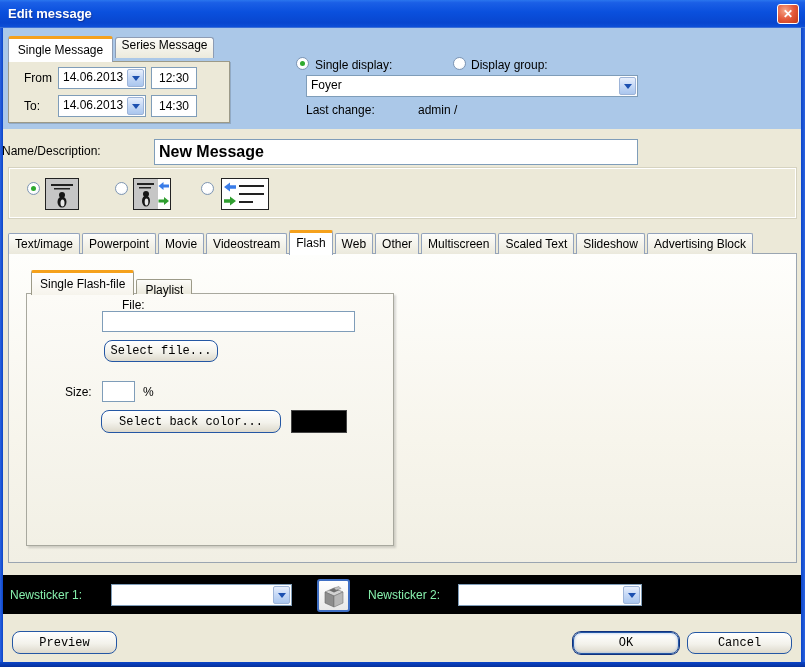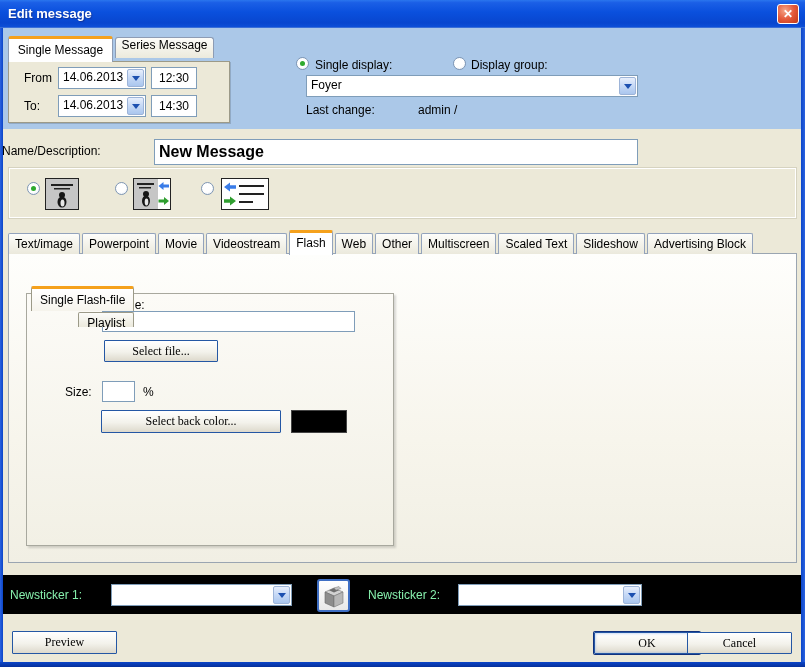--- a/index.html
+++ b/index.html
@@ -66,36 +66,36 @@
   .ctab-strip { position:absolute; left:8px; top:229px; height:25px; display:flex; align-items:flex-end; gap:2px; z-index:3; }
   .ctab { padding:0 6px; height:21px; line-height:20px; font-size:12px; white-space:nowrap;
           background:linear-gradient(180deg,#fdfdfa,#ebe9dc); border:1px solid #93a3bc; border-bottom:none;
           border-radius:2px 2px 0 0; cursor:pointer; }
   .ctab.active { background:#fff; height:25px; line-height:21px; border-top:3px solid #f5a11c; margin-bottom:-1px; }
   .content-box { position:absolute; left:8px; top:253px; width:789px; height:310px;
                  background:linear-gradient(180deg,#fefefc 0%,#f7f5ec 60%,#f1efe4 100%);
                  border:1px solid #9aa5b1; z-index:1; }
 
   
-  .ftab-strip { position:absolute; left:22px; top:32px; height:25px; display:flex; align-items:flex-end; gap:2px; z-index:3;flex-direction:column; }
+  .ftab-strip { position:absolute; left:22px; top:15px; height:25px; display:flex; align-items:flex-end; gap:2px; z-index:3; }
   .ftab { padding:0 8px; height:15px; line-height:20px; font-size:12px;
           background:linear-gradient(180deg,#fcfcf9,#ebe9dc); border:1px solid #9c9a88; border-bottom:none;
           border-radius:2px 2px 0 0; cursor:pointer; }
   .ftab.active { background:linear-gradient(180deg,#ffffff,#f6f4ec); height:25px; line-height:22px;
           border-top:3px solid #f5a11c; margin-bottom:-1px; }
   .flash-panel { position:absolute; left:17px; top:39px; width:368px; height:253px;
                  background:linear-gradient(180deg,#fcfbf7,#f2f0e5);
                  border:1px solid #a8a89e; box-shadow:2px 2px 2px rgba(0,0,0,.15); z-index:2; }
 
   .text-input { position:absolute; background:#fff; border:1px solid #7f9db9; font-size:12px; padding:2px 4px;
                 font-family:"Liberation Sans",sans-serif; }
   .xp-btn { position:absolute; background:linear-gradient(180deg,#ffffff,#f3f2eb 55%,#ddd9cc);
-            border:1px solid #2457a4; border-radius:1px; font-size:12px; color:#000;
+            border:1px solid #2457a4; border-radius:8px; font-size:12px; color:#000;
             display:flex; align-items:center; justify-content:center; cursor:pointer;
-            font-family:Liberation Serif, serif; }
+            font-family:Liberation Mono, monospace; }
   .swatch { position:absolute; border:1px solid #444; }
 
   
   .news-bar { position:absolute; left:3px; right:4px; top:575px; height:39px; background:#000; }
   .news-label { position:absolute; color:#86efac; font-size:12px; }
   .news-combo { position:absolute; background:#fff; border:1px solid #7f9db9; }
   .cube-btn { position:absolute; width:33px; height:33px; background:linear-gradient(180deg,#fff,#e8e8e8);
               border:2px solid #3f6fc4; border-radius:3px; display:flex; align-items:center; justify-content:center; cursor:pointer; }
 
   
@@ -259,17 +259,17 @@
     <div class="news-combo" style="left:455px; top:9px; width:184px; height:22px;">
       <span class="combo-text"></span>
       <span class="dd-btn">
           <span class="dd-arrow"></span>
         </span>
     </div>
   </div>
 
   <div class="footer">
     <div class="xp-btn" style="left:9px; top:17px; width:105px; height:23px;">Preview</div>
-    <div class="xp-btn btn-default" style="left:591px; top:18px; width:106px; height:22px;">OK</div>
+    <div class="xp-btn btn-default" style="left:570px; top:18px; width:106px; height:22px;">OK</div>
     <div class="xp-btn" style="left:684px; top:18px; width:105px; height:22px;">Cancel</div>
   </div>
 
 </div>
 
 </body></html>

